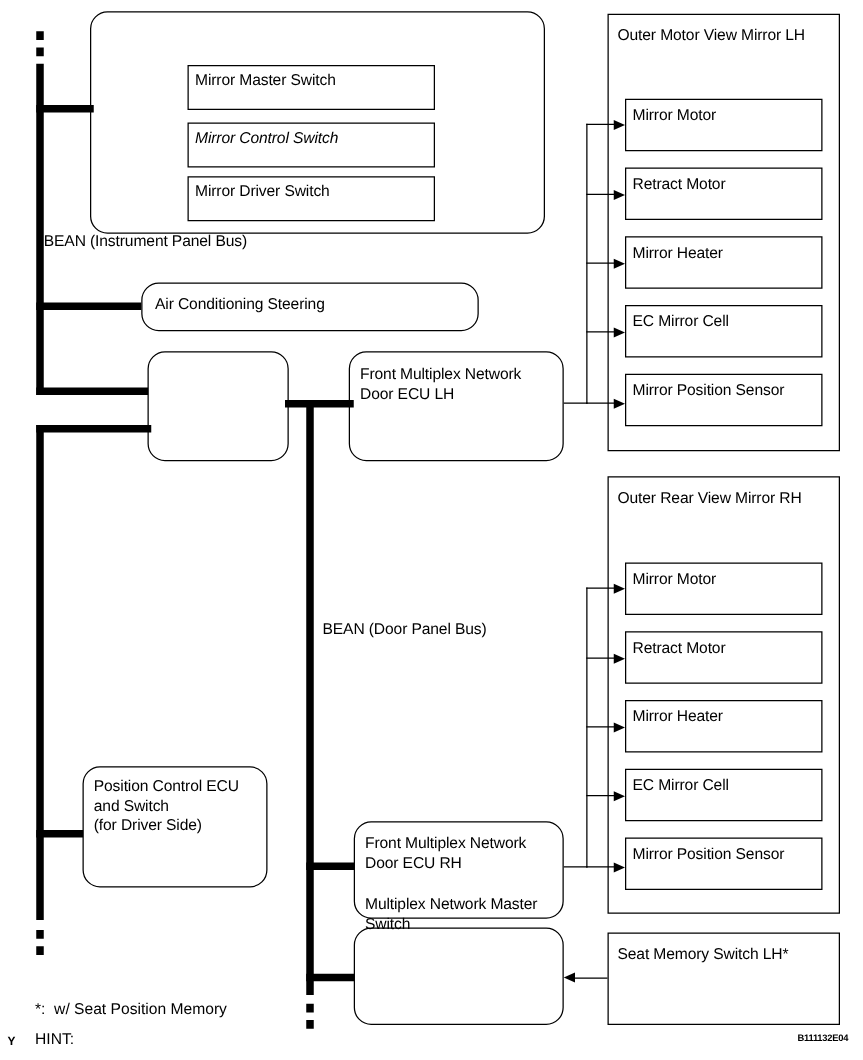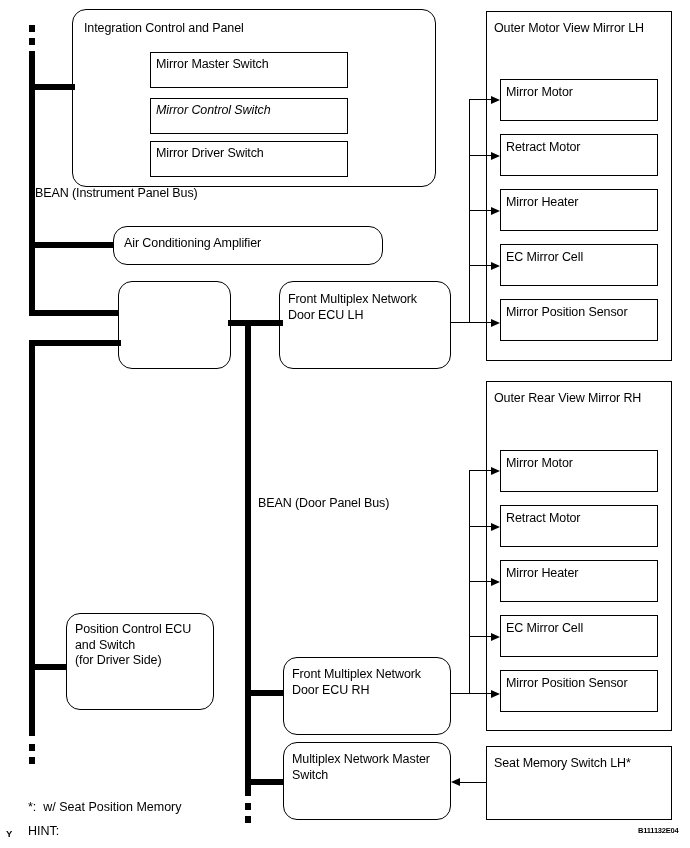--- a/index.html
+++ b/index.html
@@ -123,21 +123,20 @@
     color: #000;
     white-space: pre;
   }
 </style>
 </head>
 <body>
 
 <div id="canvas">
 
   <div class="rbox" style="left:72px; top:9px; width:364px; height:178px;"></div>
-  <div class="boxlbl" style="left:84px; top:21px;">Integration Control and Panel</div>
 
   <div class="thinbox" style="left:150px; top:52px; width:198px; height:36px;"></div>
   <div class="boxlbl" style="left:156px; top:57px;">Mirror Master Switch</div>
 
   <div class="thinbox" style="left:150px; top:98px; width:198px; height:36px;"></div>
   <div class="boxlbl" style="left:156px; top:103px;font-style:italic;">Mirror Control Switch</div>
 
   <div class="thinbox" style="left:150px; top:141px; width:198px; height:36px;"></div>
   <div class="boxlbl" style="left:156px; top:146px;">Mirror Driver Switch</div>
 
@@ -148,21 +147,21 @@
 
   <div class="hbus" style="left:29px; top:84px; width:46px;"></div>
 
   <div class="hbus" style="left:29px; top:242px; width:84px;"></div>
 
   <div class="hbus" style="left:29px; top:310px; width:92px;"></div>
 
   <div class="lbl" style="left:35px; top:186px;">BEAN (Instrument Panel Bus)</div>
 
   <div class="rbox" style="left:113px; top:226px; width:270px; height:39px;"></div>
-  <div class="boxlbl" style="left:124px; top:236px;">Air Conditioning Amplifier</div>
+  <div class="boxlbl" style="left:124px; top:236px;">Air Conditioning Steering</div>
 
   <div class="rbox" style="left:118px; top:281px; width:113px; height:88px;"></div>
 
   <div class="vbus" style="left:29px; top:340px; height:396px;"></div>
 
   <div class="hbus" style="left:29px; top:340px; width:92px;"></div>
 
   <div class="hbus" style="left:29px; top:664px; width:42px;"></div>
 
 
@@ -188,21 +187,21 @@
   <div class="lbl" style="left:258px; top:496px;">BEAN (Door Panel Bus)</div>
 
   <div class="dash" style="left:245px; top:803px;"></div>
   <div class="dash" style="left:245px; top:816px;"></div>
 
   <div class="rbox" style="left:283px; top:657px; width:168px; height:78px;"></div>
   <div class="boxlbl" style="left:292px; top:667px;">Front Multiplex Network
 Door ECU RH</div>
 
   <div class="rbox" style="left:283px; top:742px; width:168px; height:78px;"></div>
-  <div class="boxlbl" style="left:292px; top:752px;">Multiplex Network Master
+  <div class="boxlbl" style="left:292px; top:716px;">Multiplex Network Master
 Switch</div>
 
   <div class="sqbox" style="left:486px; top:746px; width:186px; height:74px;"></div>
   <div class="boxlbl" style="left:494px; top:756px;">Seat Memory Switch LH*</div>
 
   <div class="hline" style="left:460px; top:782px; width:26px;"></div>
   <div class="arrow-l" style="left:451px; top:778px;"></div>
 
   <div class="sqbox" style="left:486px; top:11px; width:186px; height:350px;"></div>
   <div class="boxlbl" style="left:494px; top:21px;">Outer Motor View Mirror LH</div>

